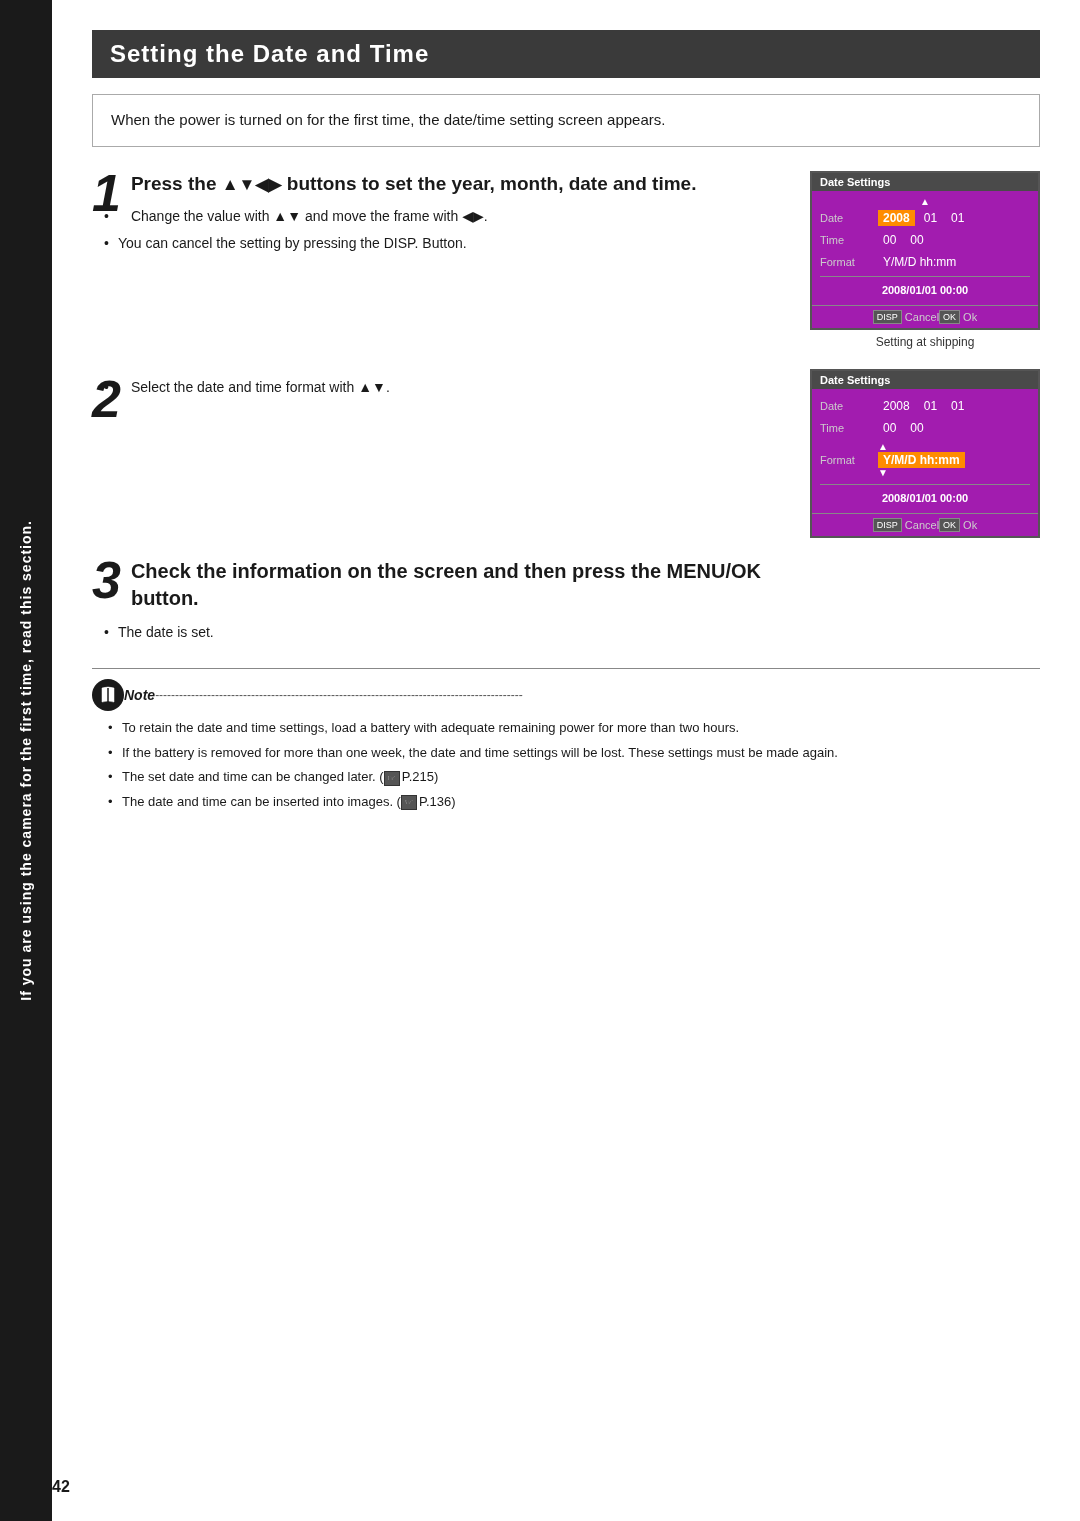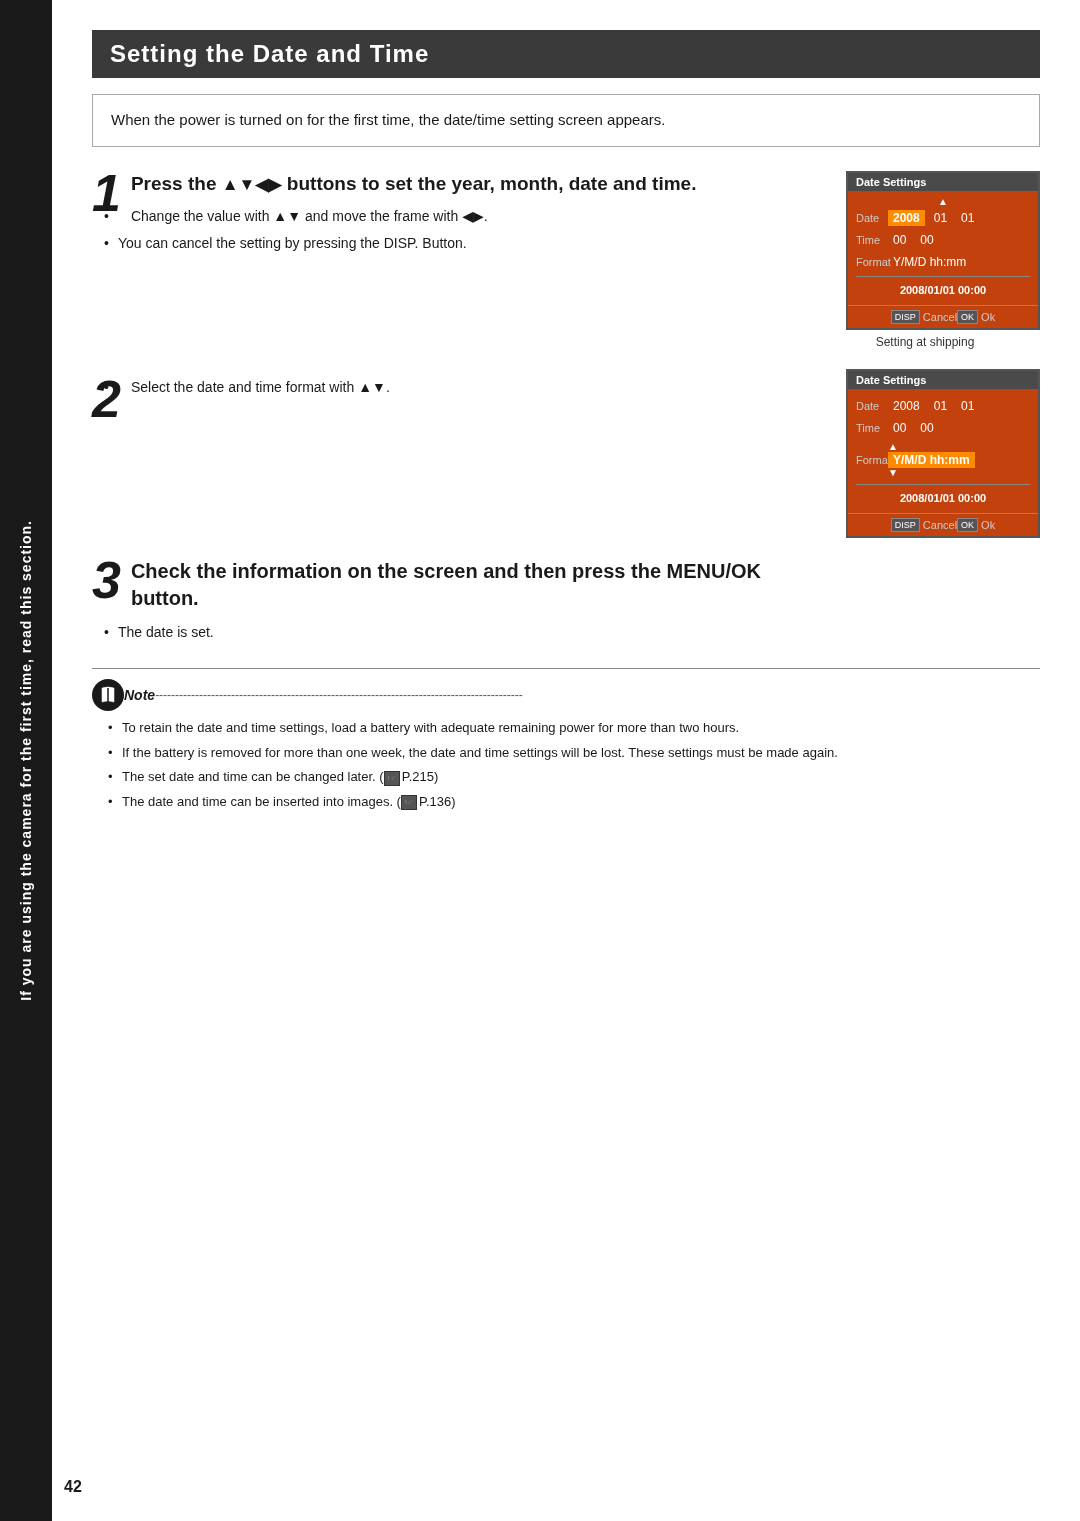--- a/index.html
+++ b/index.html
@@ -41,21 +41,21 @@
     .main-content {
       margin-left: 52px;
       padding: 30px 40px 30px 40px;
       position: relative;
     }
 
     
     .page-number {
       position: absolute;
       bottom: 25px;
-      left: 64px;
+      left: 52px;
       font-size: 16px;
       font-weight: bold;
     }
 
     
     .title-bar {
       background: #3a3a3a;
       color: white;
       padding: 10px 18px;
       font-size: 24px;
@@ -129,25 +129,24 @@
 
     .bullet-list li::before {
       content: "•";
       position: absolute;
       left: 0;
     }
 
     
     .camera-screen {
       border: 2px solid #555;
-      background: #c2410c;
+      background: #a21caf;
       padding: 0;
       font-size: 12px;
       color: white;
-      margin-left: 36px;
     }
 
     .screen-header {
       background: #4a4a4a;
       color: white;
       font-size: 11px;
       font-weight: bold;
       padding: 3px 8px;
     }
 
@@ -156,21 +155,21 @@
     }
 
     .screen-row {
       display: flex;
       align-items: center;
       padding: 3px 0;
       font-size: 12px;
     }
 
     .screen-label {
-      width: 32px;
+      width: 58px;
       color: #ccc;
       font-size: 11px;
     }
 
     .screen-value {
       background: transparent;
       color: white;
       font-size: 12px;
     }
 

